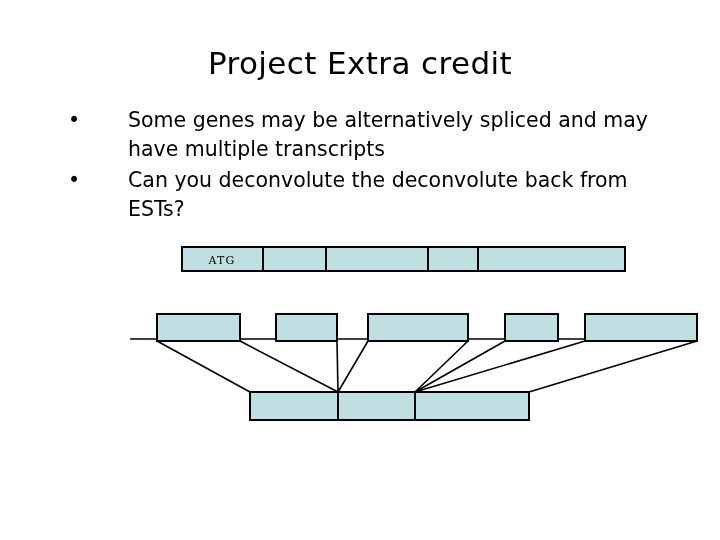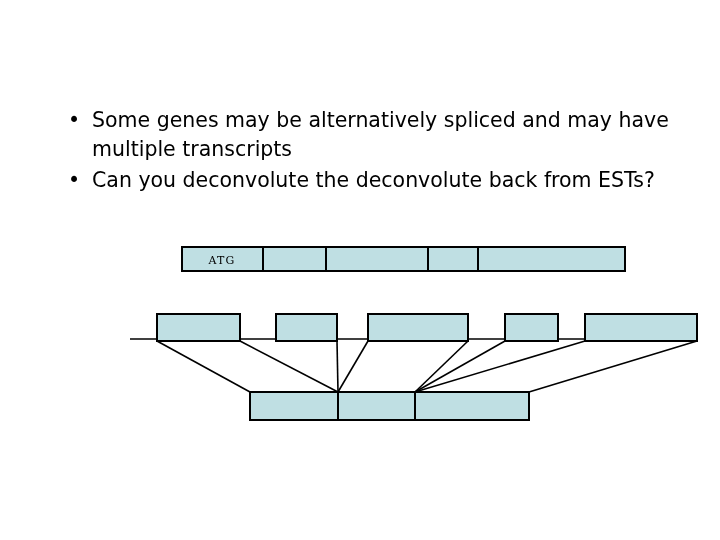--- a/index.html
+++ b/index.html
@@ -56,20 +56,21 @@
   }
   .bullet-item .bullet-dot {
     position: absolute;
     left: 12px;
     top: 0;
     font-size: 20.5px;
     line-height: 29px;
   }
   .bullet-text {
     display: block;
+    margin-left: 36px;
   }
   #gene-diagram {
     position: absolute;
     left: 0;
     top: 228px;
     width: 696px;
     height: 220px;
   }
   #gene-diagram svg {
     display: block;
@@ -98,20 +99,21 @@
     font-size: 11px;
     letter-spacing: 1.2px;
     fill: #000000;
   }
 </style>
 </head>
 <body>
 
 <div id="slide">
 
+  <div id="slide-title">Project Extra credit</div>
 
   <ul id="bullet-list">
     <li class="bullet-item">
       <span class="bullet-dot">•</span>
       <span class="bullet-text">Some genes may be alternatively spliced and may have multiple transcripts</span>
     </li>
     <li class="bullet-item">
       <span class="bullet-dot">•</span>
       <span class="bullet-text">Can you deconvolute the deconvolute back from ESTs?</span>
     </li>

